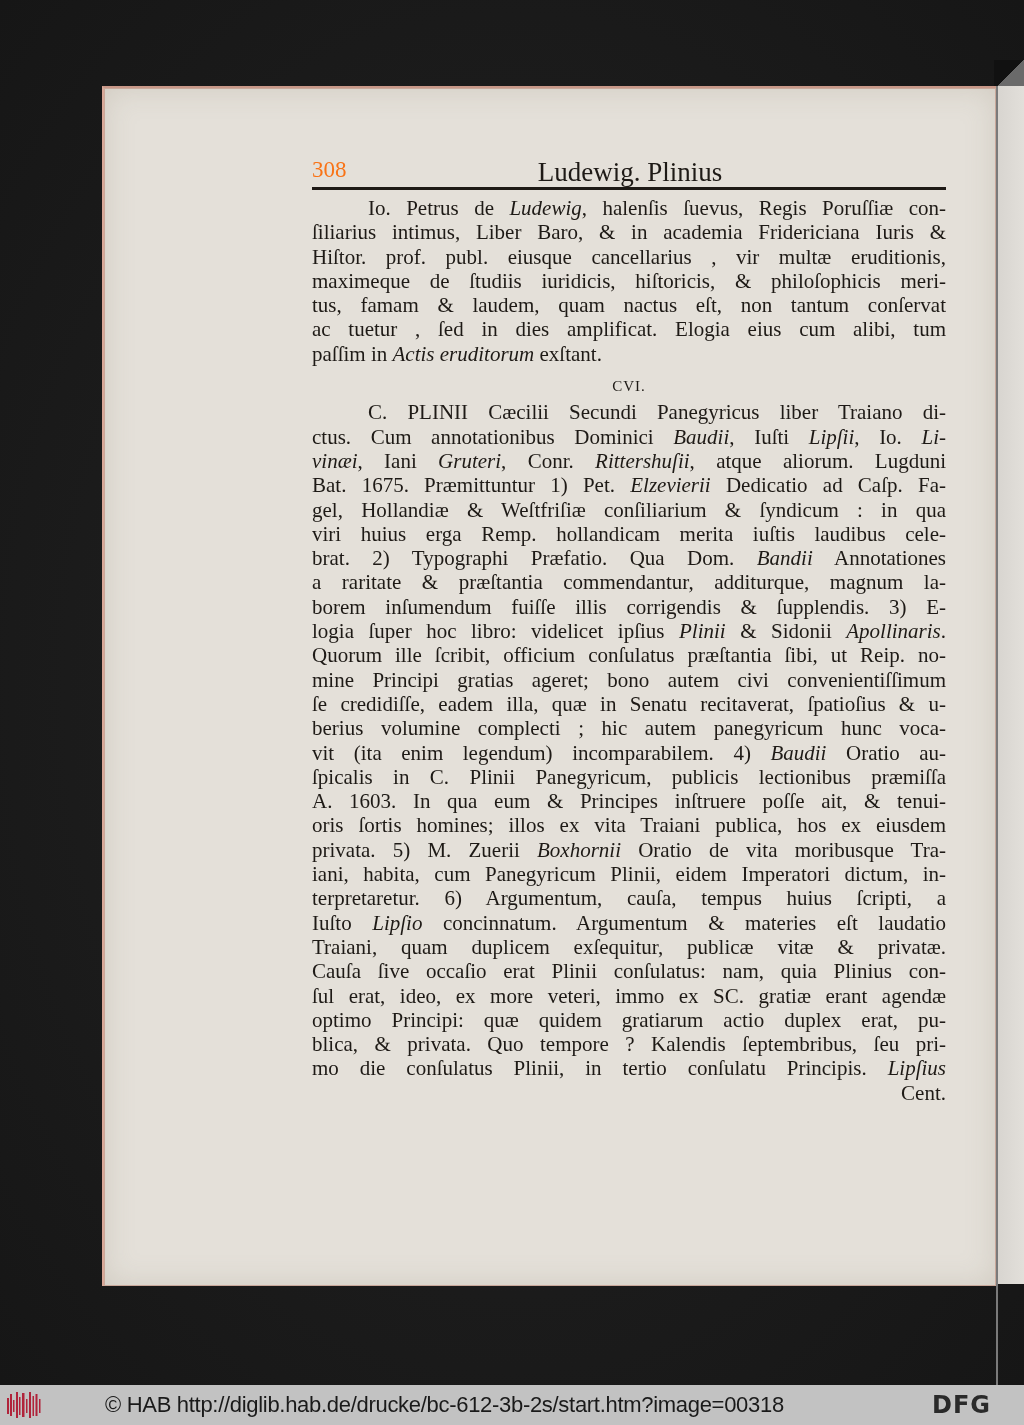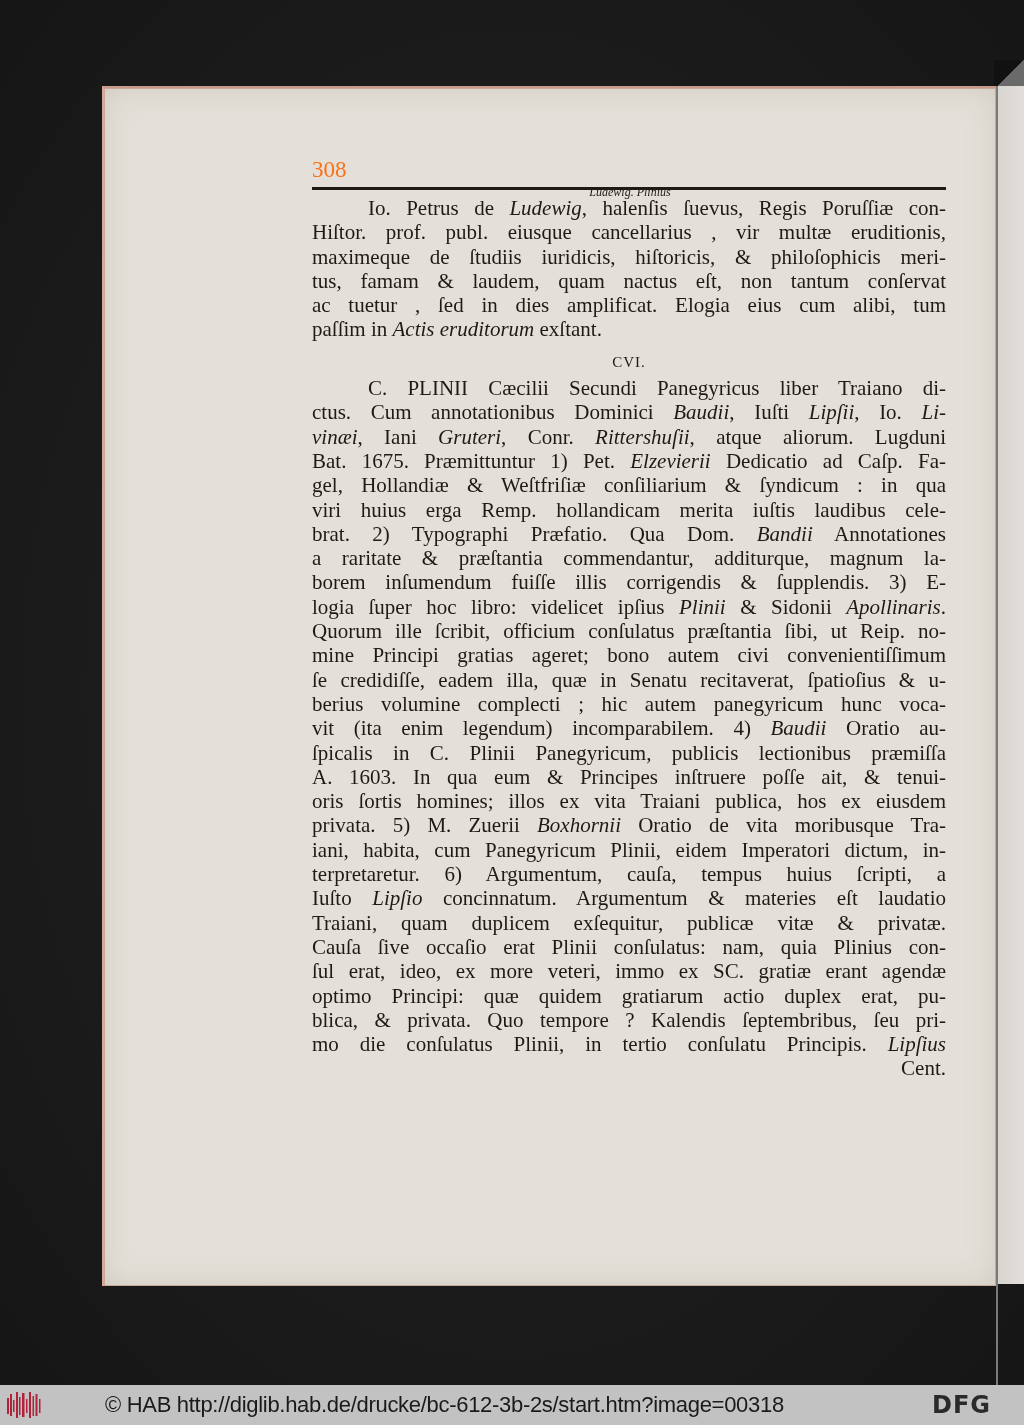--- a/index.html
+++ b/index.html
@@ -33,21 +33,21 @@
     background: #7a7a7a;
   }
   .header {
     position: absolute; left: 312px; top: 155px; width: 636px; height: 30px;
   }
   .page-number {
     position: absolute; left: 0; top: 2px; font-size: 23px; color: #f97316;
   }
   .running-head {
     position: absolute; left: 0; right: 0; top: 2px; text-align: center;
-    font-style: italic; font-size: 12px; color: #1e1a16; margin-top: 28px;
+    font-size: 27px; color: #1e1a16;
   }
   .rule {
     position: absolute; left: 312px; top: 187px; width: 634px; height: 3px;
     background: #1e1a16;
   }
   .body-text {
     position: absolute; left: 312px; top: 196px; width: 634px;
     font-size: 21px; line-height: 24.3px; color: #1e1a16;
     text-align: justify; text-align-last: justify;
   }
@@ -91,20 +91,21 @@
 
 <div class="header">
   <span class="page-number">308</span>
   <span class="running-head">Ludewig. Plinius</span>
 </div>
 <div class="rule"></div>
 
 <div class="body-text">
   <div id="entry-ludewig">
       <span class="line indent"><span>Io. Petrus de </span><i>Ludewig</i><span>, halenſis ſuevus, Regis Poruſſiæ con-</span></span>
+      <span class="line"><span>ſiliarius intimus, Liber Baro, &amp; in academia Fridericiana Iuris &amp;</span></span>
       <span class="line"><span>Hiſtor. prof. publ. eiusque cancellarius , vir multæ eruditionis,</span></span>
       <span class="line"><span>maximeque de ſtudiis iuridicis, hiſtoricis, &amp; philoſophicis meri-</span></span>
       <span class="line"><span>tus, famam &amp; laudem, quam nactus eſt, non tantum conſervat</span></span>
       <span class="line"><span>ac tuetur , ſed in dies amplificat.    Elogia eius cum alibi, tum</span></span>
       <span class="line last"><span>paſſim in </span><i>Actis eruditorum</i><span> exſtant.</span></span>
     </div>
   <span class="section-heading">CVI.</span>
   <div id="entry-plinius">
       <span class="line indent"><span>C. PLINII Cæcilii Secundi Panegyricus liber Traiano di-</span></span>
       <span class="line"><span>ctus.   Cum annotationibus Dominici </span><i>Baudii</i><span>, Iuſti </span><i>Lipſii</i><span>, Io. </span><i>Li-</i></span>

